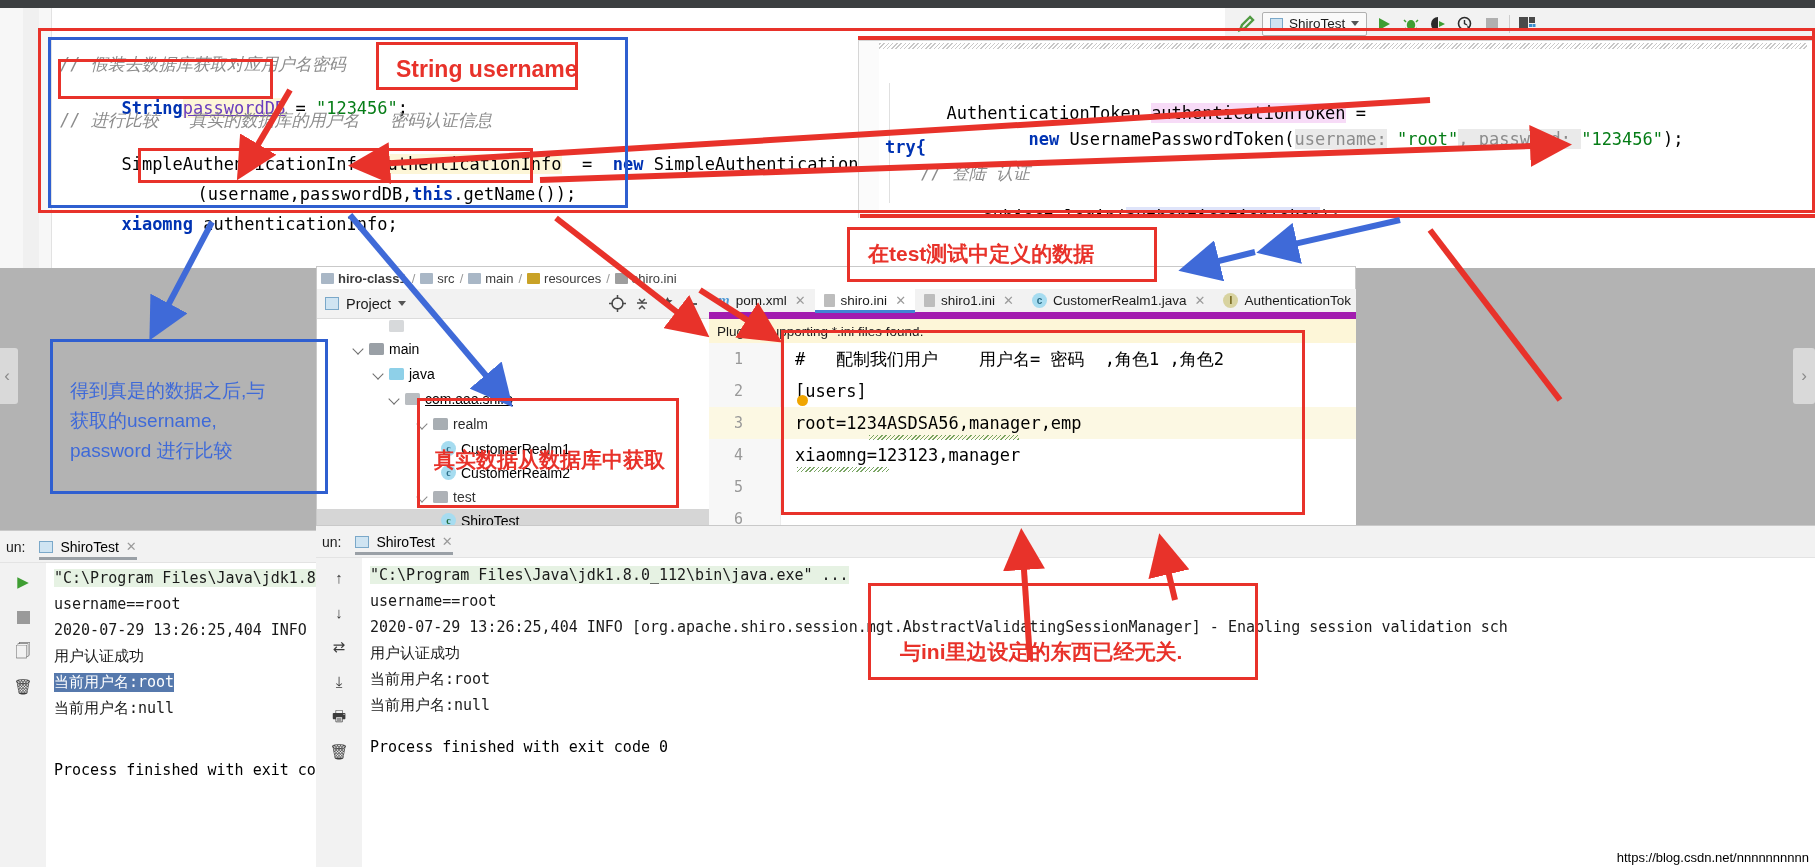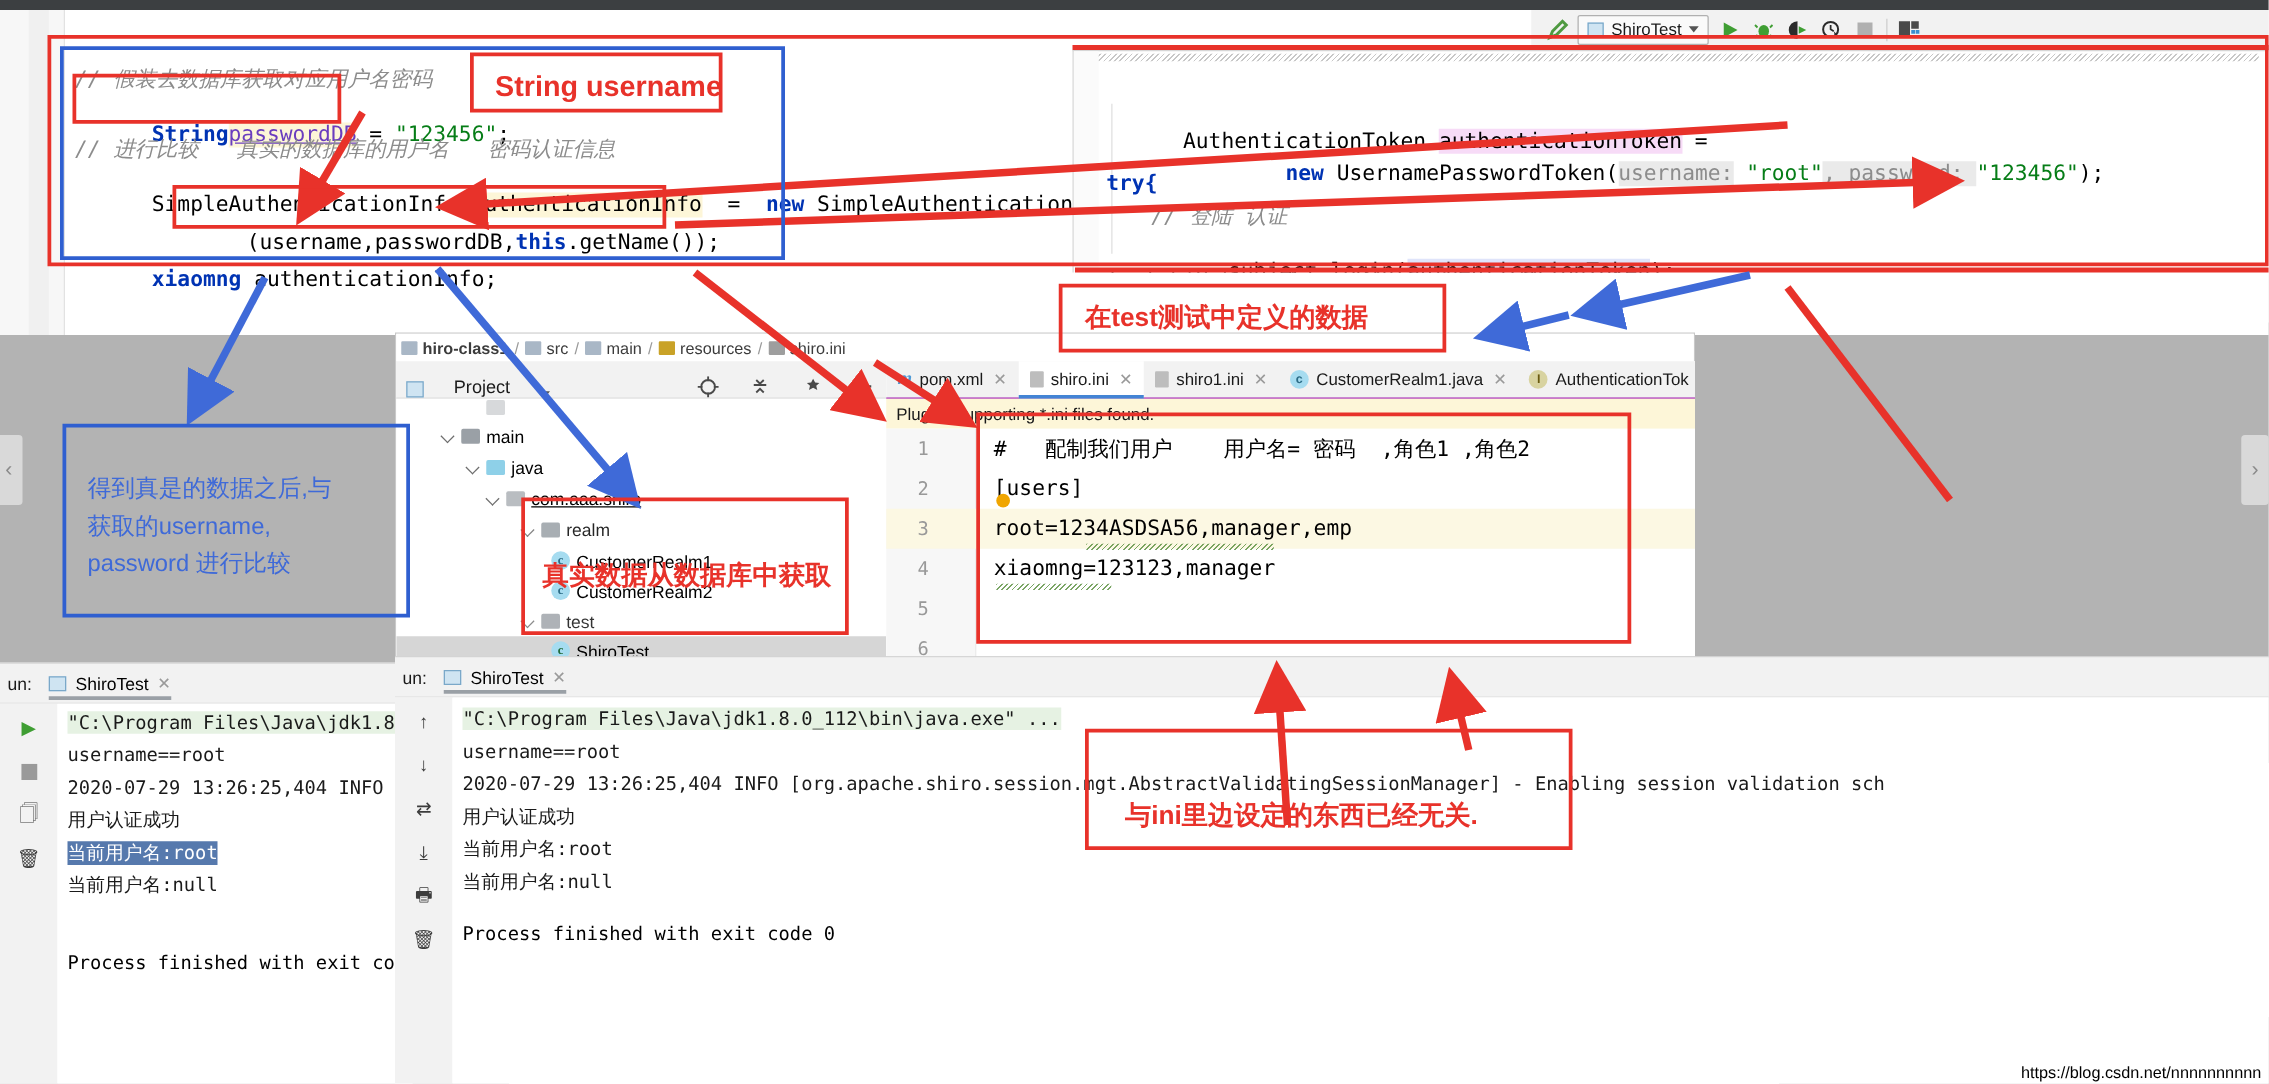--- a/index.html
+++ b/index.html
@@ -103,21 +103,21 @@
   }
   .bc-item { display:flex; align-items:center; gap:4px; white-space:nowrap; }
   .bc-sep { color:#9a9a9a; margin:0 5px; }
   .ficon { width:13px;height:11px;background:#a9b7c6; border-radius:1px; display:inline-block;}
   .ficon.res { background:#c9a227; }
   .ficon.ini { background:#9e9e9e; }
 
   #proj-header {
     position:absolute; left:0; top:22px; width:392px; height:30px;
     background:#f2f2f2; border-bottom:1px solid #dcdcdc;
-    display:flex; align-items:flex-end; gap:24px; padding:0 8px;
+    display:flex; align-items:center; gap:7px; padding:0 8px;
   }
   #proj-header .ph-title { font-size:14.5px; color:#1a1a1a; }
   .icon-btn { width:18px; height:18px; display:flex; align-items:center; justify-content:center; }
 
   #proj-tree {
     position:absolute; left:0; top:52px; width:392px; height:219px;
     background:#ffffff; overflow:hidden; font-size:14px;
   }
   .tnode { position:absolute; display:flex; align-items:center; gap:5px; white-space:nowrap; height:23px; }
   .chev { width:11px;height:11px; position:relative; }
@@ -135,21 +135,21 @@
     font-family:"Liberation Serif", serif; font-weight:bold;
   }
   .cls-ico.green { background:#a6dcf0; color:#1f6b3b; }
   .tnode.selected { background:#d6d6d6; }
 
   #editor-side {
     position:absolute; left:392px; top:22px; width:647px; height:249px; background:#ffffff;
   }
   #tabstrip {
     position:absolute; left:0; top:0; width:100%; height:30px;
-    background:#f2f2f2; border-bottom:1px solid #a21caf;
+    background:#f2f2f2; border-bottom:7px solid #a21caf;
     display:flex; align-items:stretch;
   }
   .etab {
     display:flex; align-items:center; gap:6px; padding:0 9px;
     font-size:13.5px; color:#1a1a1a; position:relative; white-space:nowrap;
   }
   .etab.active { background:#ffffff; }
   .etab.active:after {
     content:""; position:absolute; left:0; right:0; bottom:-1px; height:3px; background:#4384d4;
   }

